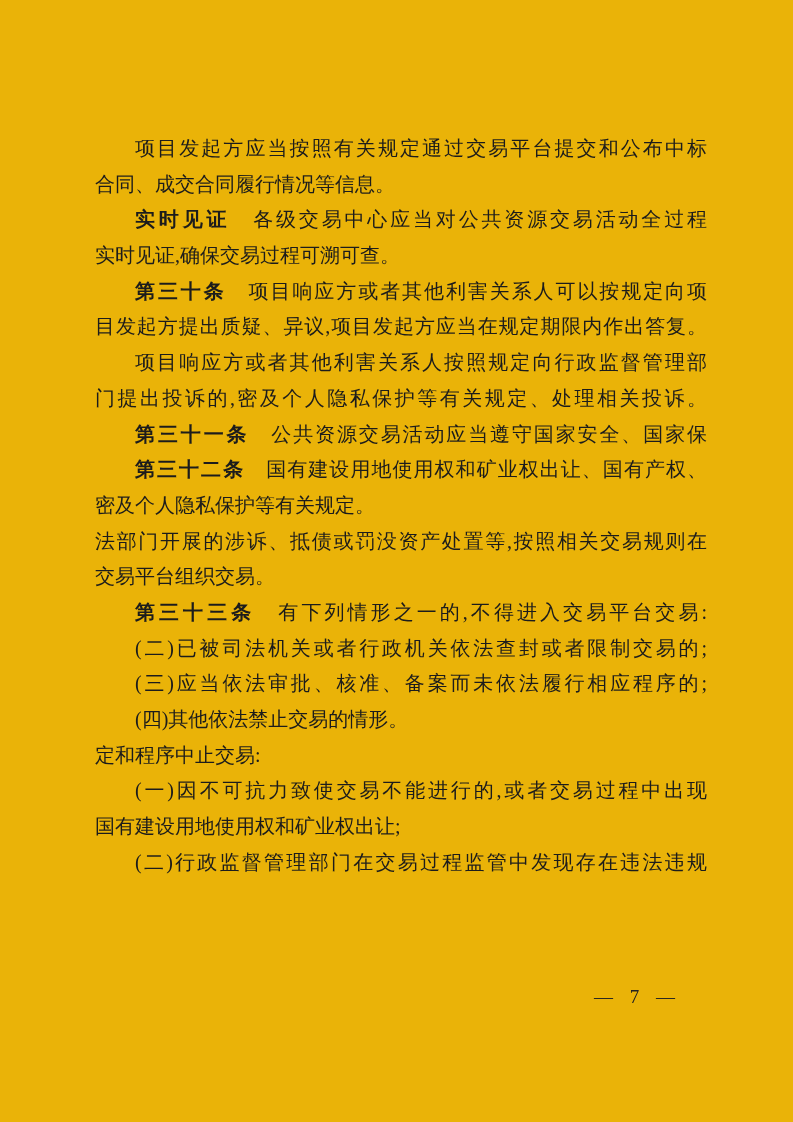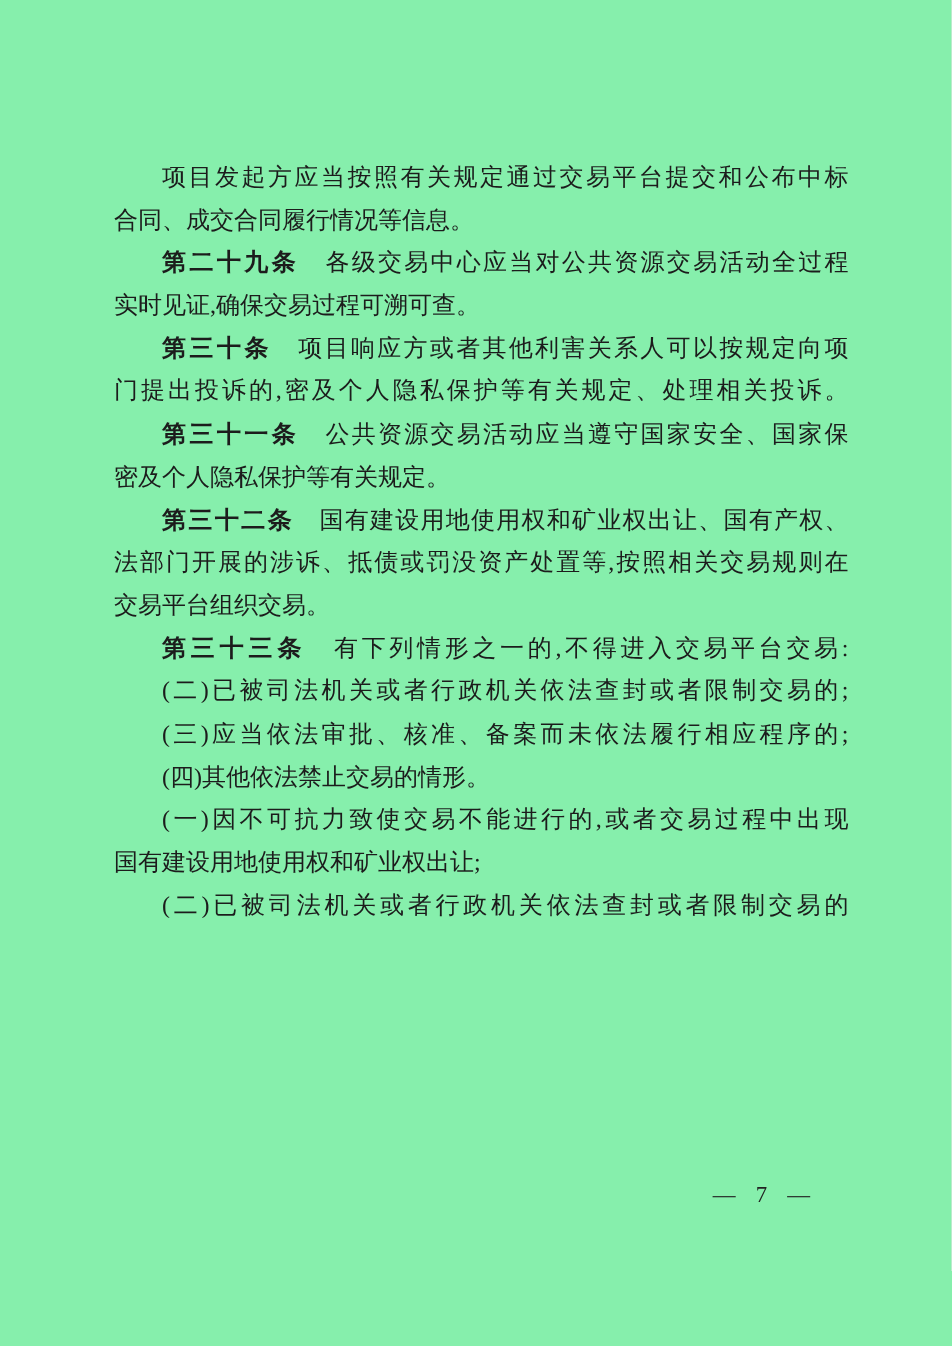--- a/index.html
+++ b/index.html
@@ -6,21 +6,21 @@
     margin: 0;
     padding: 0;
     background: #e8e8e8;
     font-family: "Liberation Serif", "DejaVu Serif", serif;
   }
   .page {
     position: relative;
     width: 793px;
     height: 1122px;
     margin: 0 auto;
-    background: #86efac;
+    background: #eab308;
     color: #1c1c1c;
     overflow: hidden;
   }
   .doc-body {
     position: absolute;
     left: 95px;
     top: 131px;
     width: 612px;
   }
   .line {
@@ -52,31 +52,34 @@
     color: #222222;
   }
 </style>
 </head>
 <body>
 
 <div class="page">
   <div class="doc-body">
       <div class="line indent just"><span>项目发起方应当按照有关规定通过交易平台提交和公布中标</span></div>
       <div class="line"><span>合同、成交合同履行情况等信息。</span></div>
-      <div class="line indent just"><b>第二十九条</b><span>　各级交易中心应当对公共资源交易活动全过程</span></div>
+      <div class="line indent just"><b>实时见证</b><span>　各级交易中心应当对公共资源交易活动全过程</span></div>
       <div class="line"><span>实时见证,确保交易过程可溯可查。</span></div>
       <div class="line indent just"><b>第三十条</b><span>　项目响应方或者其他利害关系人可以按规定向项</span></div>
+      <div class="line just"><span>目发起方提出质疑、异议,项目发起方应当在规定期限内作出答复。</span></div>
+      <div class="line indent just"><span>项目响应方或者其他利害关系人按照规定向行政监督管理部</span></div>
       <div class="line just"><span>门提出投诉的,密及个人隐私保护等有关规定、处理相关投诉。</span></div>
       <div class="line indent just"><b>第三十一条</b><span>　公共资源交易活动应当遵守国家安全、国家保</span></div>
+      <div class="line indent just"><b>第三十二条</b><span>　国有建设用地使用权和矿业权出让、国有产权、</span></div>
       <div class="line"><span>密及个人隐私保护等有关规定。</span></div>
-      <div class="line indent just"><b>第三十二条</b><span>　国有建设用地使用权和矿业权出让、国有产权、</span></div>
       <div class="line just"><span>法部门开展的涉诉、抵债或罚没资产处置等,按照相关交易规则在</span></div>
       <div class="line"><span>交易平台组织交易。</span></div>
       <div class="line indent just"><b>第三十三条</b><span>　有下列情形之一的,不得进入交易平台交易:</span></div>
       <div class="line indent just"><span>(二)已被司法机关或者行政机关依法查封或者限制交易的;</span></div>
       <div class="line indent just"><span>(三)应当依法审批、核准、备案而未依法履行相应程序的;</span></div>
       <div class="line indent"><span>(四)其他依法禁止交易的情形。</span></div>
+      <div class="line"><span>定和程序中止交易:</span></div>
       <div class="line indent just"><span>(一)因不可抗力致使交易不能进行的,或者交易过程中出现</span></div>
       <div class="line"><span>国有建设用地使用权和矿业权出让;</span></div>
-      <div class="line indent just"><span>(二)已被司法机关或者行政机关依法查封或者限制交易的</span></div>
+      <div class="line indent just"><span>(二)行政监督管理部门在交易过程监管中发现存在违法违规</span></div>
     </div>
   <div class="footer">— 7 —</div>
 </div>
 
 </body></html>

